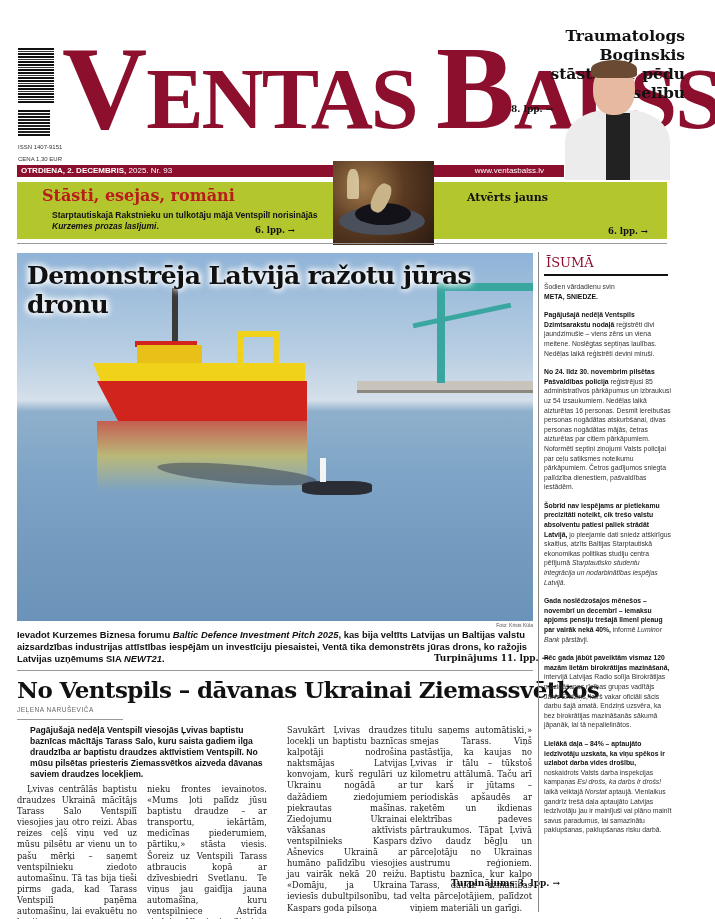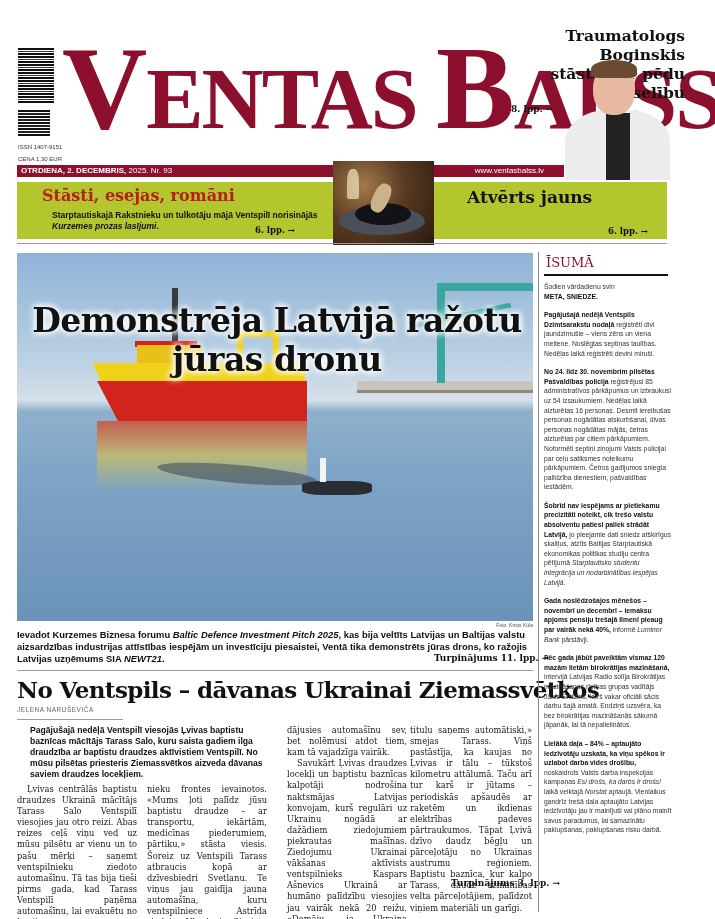--- a/index.html
+++ b/index.html
@@ -35,37 +35,37 @@
   .datebar { position: absolute; left: 17px; top: 165px; width: 547px; height: 12px; background: #8c0f2e; color: #fff; font-size: 8px; line-height: 12px; padding-left: 4px; }
   .datebar b { font-weight: bold; }
   .datebar .url { position: absolute; right: 20px; top: 0; font-size: 8px; margin-left: 9px; }
 
   
   .greenbar { position: absolute; left: 17px; top: 182px; width: 650px; height: 57px; background: #b3c62e; }
   .g-left-title { position: absolute; left: 42px; top: 186px; font-family: "DejaVu Serif", serif; font-weight: bold; font-size: 16px; color: #b91c1c; }
   .g-left-text { position: absolute; left: 52px; top: 210px; width: 270px; font-size: 8.5px; line-height: 11px; font-weight: bold; color: #111; }
   .g-left-text i { font-style: italic; }
   .g-left-pg { position: absolute; left: 255px; top: 225px; font-family: "DejaVu Serif", serif; font-size: 8.5px; font-weight: bold; color: #111; }
-  .g-right-title { position: absolute; left: 467px; top: 188px; font-family: "DejaVu Serif", serif; font-weight: bold; font-size: 17px; line-height: 19px; color: #111; width: 180px; }
+  .g-right-title { position: absolute; left: 467px; top: 188px; font-family: "DejaVu Serif", serif; font-weight: bold; font-size: 11px; line-height: 19px; color: #111; width: 180px; }
   .g-right-pg { position: absolute; left: 608px; top: 226px; font-family: "DejaVu Serif", serif; font-size: 8.5px; font-weight: bold; color: #111; }
   .rulebar { position: absolute; left: 17px; top: 243px; width: 650px; height: 1px; background: #999; }
 
   .foodphoto { position: absolute; left: 333px; top: 161px; width: 101px; height: 84px; overflow: hidden;
     background: radial-gradient(circle at 30% 30%, #a27b4c 0, #5a3a22 45%, #2b1a10 100%); }
   .foodphoto .glass { position: absolute; left: 14px; top: 8px; width: 12px; height: 30px; border-radius: 40% 40% 10% 10%; background: rgba(240,230,190,0.7); }
   .foodphoto .plate { position: absolute; left: 6px; top: 46px; width: 86px; height: 28px; border-radius: 50%; background: #4a4f5c; }
   .foodphoto .mussels { position: absolute; left: 22px; top: 42px; width: 56px; height: 22px; border-radius: 50%; background: #141219; }
   .foodphoto .bread { position: absolute; left: 40px; top: 22px; width: 16px; height: 30px; border-radius: 40%; background: #c9b48a; transform: rotate(25deg); }
 
   
   .mainphoto { position: absolute; left: 17px; top: 253px; width: 516px; height: 368px; overflow: hidden;
     background: linear-gradient(180deg, #8fb3d7 0%, #b9cfe3 28%, #d5e0ea 40%, #8fb0cc 43%, #7ea5c6 60%, #6b92b8 100%); }
-  .headline-main { position: absolute; left: 10px; top: 8px; width: 500px; text-align: center;
-    font-family: "DejaVu Serif", serif; font-weight: bold; font-size: 33px; color: #111;
-    text-shadow: 0 0 6px #fff, 0 0 6px #fff, 0 0 10px #fff; letter-spacing: -0.5px; margin-top: 40px; }
+  .headline-main { position: absolute; left: 10px; top: 8px; width: 500px; 
+    font-family: "DejaVu Serif", serif; font-weight: bold; font-size: 25px; color: #111;
+    text-shadow: 0 0 6px #fff, 0 0 6px #fff, 0 0 10px #fff; letter-spacing: -0.5px; }
   .ship-hull { position: absolute; left: 80px; top: 128px; width: 210px; height: 40px; background: #d0241c;
     clip-path: polygon(0 0, 100% 0, 100% 100%, 10% 100%); }
   .ship-deck { position: absolute; left: 76px; top: 110px; width: 212px; height: 20px; background: #f0d21a;
     clip-path: polygon(0 0, 100% 0, 100% 100%, 4% 100%); }
   .ship-cabin { position: absolute; left: 120px; top: 92px; width: 65px; height: 20px; background: #e8c018; }
   .ship-cabin-red { position: absolute; left: 118px; top: 88px; width: 62px; height: 6px; background: #d0241c; }
   .ship-mast { position: absolute; left: 155px; top: 35px; width: 6px; height: 58px; background: #3a3a3a; }
   .ship-gantry { position: absolute; left: 220px; top: 78px; width: 42px; height: 36px; border: 6px solid #f0d21a; border-bottom: none; }
   .ship-reflect { position: absolute; left: 80px; top: 168px; width: 210px; height: 70px;
     background: linear-gradient(180deg, rgba(220,60,30,0.7), rgba(240,200,40,0.5) 50%, rgba(120,160,200,0) 100%); }
@@ -177,21 +177,20 @@
 <div class="caption-cont">Turpinājums 11. lpp. →</div>
 <div class="rule2"></div>
 
 <h2 class="headline2">No Ventspils – dāvanas Ukrainai Ziemassvētkos</h2>
 <div class="byline">JEĻENA NARUŠEVIČA</div>
 <div class="byline-rule"></div>
 <p class="lead">Pagājušajā nedēļā Ventspilī viesojās Ļvivas baptistu baznīcas mācītājs Tarass Salo, kuru saista gadiem ilga draudzība ar baptistu draudzes aktīvistiem Ventspilī. No mūsu pilsētas priesteris Ziemassvētkos aizveda dāvanas saviem draudzes locekļiem.</p>
 <p class="col col1">Ļvivas centrālās baptistu draudzes Ukrainā mācītājs Tarass Salo Ventspilī viesojies jau otro reizi. Abas reizes ceļš viņu ved uz mūsu pilsētu ar vienu un to pašu mērķi – saņemt ventspilnieku ziedoto automašīnu. Tā tas bija tieši pirms gada, kad Tarass Ventspilī paņēma automašīnu, lai evakuētu no kauji-</p>
 <p class="col col2">nieku frontes ievainotos. «Mums ļoti palīdz jūsu baptistu draudze – ar transportu, iekārtām, medicīnas piederumiem, pārtiku,» stāsta viesis. Šoreiz uz Ventspili Tarass atbraucis kopā ar dzīvesbiedri Svetlanu. Te viņus jau gaidīja jauna automašīna, kuru ventspilniece Astrīda ziedoja Ukrainai. Sieviete iegā-</p>
 <div class="col col3">
-  <p>dājusies automašīnu sev, bet nolēmusi atdot tiem, kam tā vajadzīga vairāk.</p>
   <p>Savukārt Ļvivas draudzes locekļi un baptistu baznīcas kalpotāji nodrošina naktsmājas Latvijas konvojam, kurš regulāri uz Ukrainu nogādā ar dažādiem ziedojumiem piekrautas mašīnas. Ziedojumu Ukrainai vākšanas aktīvists ventspilnieks Kaspars Ašnevics Ukrainā ar humāno palīdzību viesojies jau vairāk nekā 20 reižu. «Domāju, ja Ukraina ieviesīs dubultpilsonību, tad Kaspars goda pilsoņa</p>
 </div>
 <p class="col col4">titulu saņems automātiski,» smejas Tarass. Viņš pastāstīja, ka kaujas no Ļvivas ir tālu – tūkstoš kilometru attālumā. Taču arī tur karš ir jūtams – periodiskās apšaudēs ar raķetēm un ikdienas elektrības padeves pārtraukumos. Tāpat Ļvivā dzīvo daudz bēgļu un pārceļotāju no Ukrainas austrumu reģioniem. Baptistu baznīca, kur kalpo Tarass, daudz uzmanības velta pārceļotājiem, palīdzot viņiem materiāli un garīgi.</p>
 <div class="cont2">Turpinājums 3. lpp. →</div>
 
 <aside class="sidebar">
   <div class="sb-title">ĪSUMĀ</div>
   <div class="sb-rule"></div>
   <div class="sb-items">
     <div class="sb-item">

